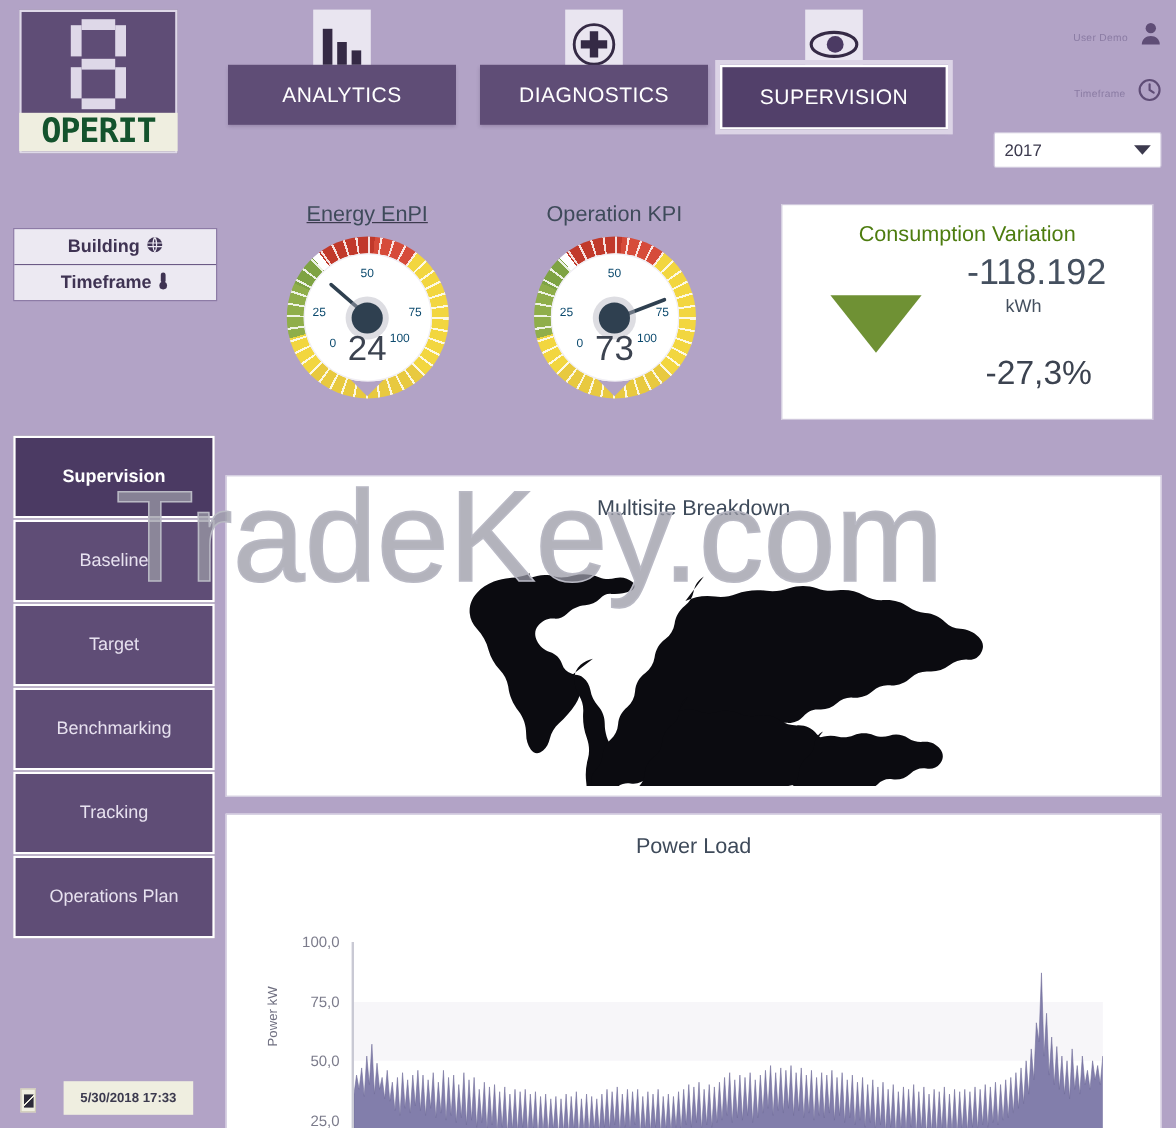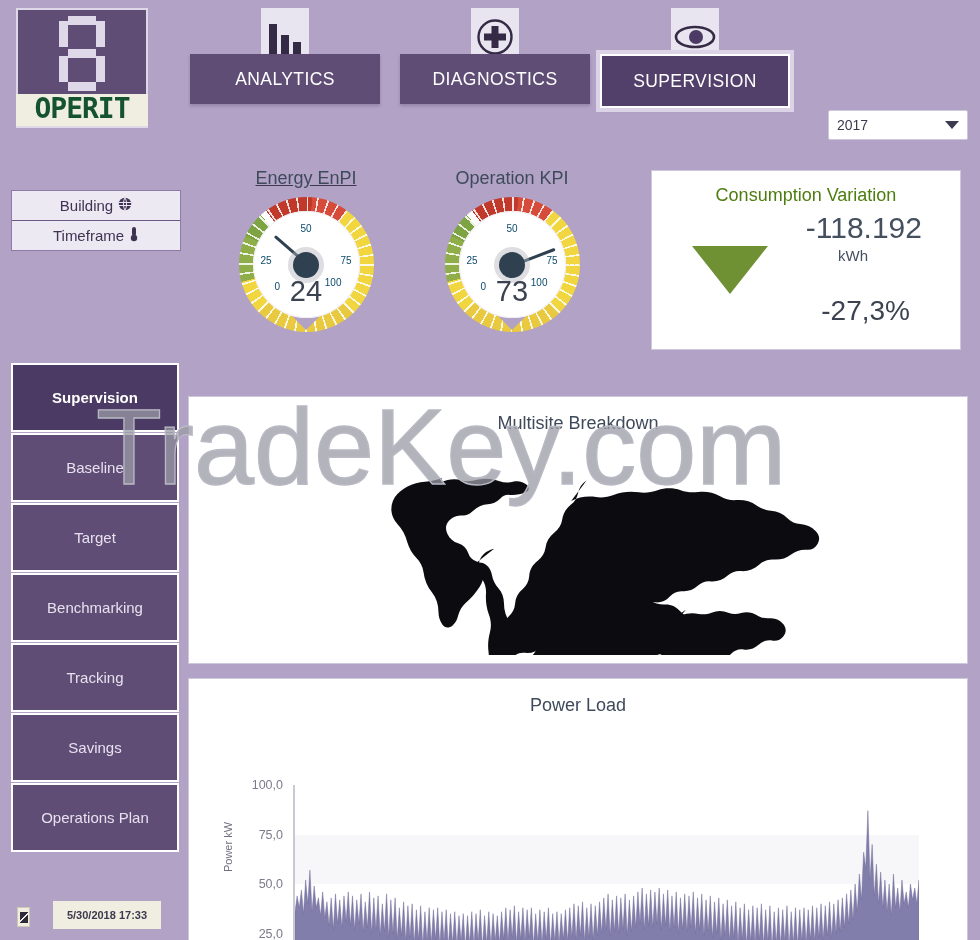--- a/index.html
+++ b/index.html
@@ -66,21 +66,21 @@
     font-size:14px;color:#3c3a4e;
   }
   .select .caret{margin-left:auto;width:0;height:0;border-left:7px solid transparent;
     border-right:7px solid transparent;border-top:8px solid #3c3a4e;}
 
   
   .filters{position:absolute;left:11px;top:190px;width:168px;border:1px solid #8d7ba6;}
   .filter{
     height:29px;background:#ece9f2;border-bottom:1px solid #6b5a85;
     display:flex;align-items:center;justify-content:center;gap:5px;
-    font-size:15px;font-weight:normal;color:#3f3353;
+    font-size:15px;font-weight:bold;color:#3f3353;
   }
   .filters .filter:last-child{border-bottom:none;}
 
   
   .gwrap{position:absolute;top:168px;}
   .gtitle{font-size:18px;color:#3e4a5a;text-align:center;margin-bottom:8px;}
   .gauge{position:relative;width:135px;height:135px;margin:0 auto;}
   .gauge .ring{
     position:absolute;inset:0;border-radius:50%;
     background:conic-gradient(from 135deg,
@@ -226,20 +226,40 @@
       <div class="ic">
         <svg width="42" height="30" viewBox="0 0 42 30">
           <ellipse cx="21" cy="15" rx="19" ry="10" fill="none" stroke="#352a45" stroke-width="2.6"></ellipse>
           <circle cx="22" cy="15" r="7" fill="#4b3a63"></circle>
         </svg>
       </div>
       <div class="btn">SUPERVISION</div>
     </div>
   </div>
 
+  <div class="userbox">
+    <div class="urow">
+      <span class="lab">User Demo</span>
+      <span>
+        <svg width="18" height="20" viewBox="0 0 18 20">
+            <circle cx="9" cy="5.5" r="4.3" fill="#5f4d76"></circle>
+        <path d="M1.5 19c0-4.3 3.4-7 7.5-7s7.5 2.7 7.5 7z" fill="#5f4d76"></path>
+          </svg>
+      </span>
+    </div>
+    <div class="urow">
+      <span class="lab">Timeframe</span>
+      <span>
+        <svg width="20" height="20" viewBox="0 0 20 20">
+            <circle cx="10" cy="10" r="8.3" fill="none" stroke="#5f4d76" stroke-width="1.8"></circle>
+        <path d="M10 5.2V10l3.4 2.2" fill="none" stroke="#5f4d76" stroke-width="1.8" stroke-linecap="round"></path>
+          </svg>
+      </span>
+    </div>
+  </div>
   <div class="select">
     <span>2017</span>
     <span class="caret"></span>
   </div>
 
   <div class="filters">
     <div class="filter">
       <span>Building</span>
       <span>
         <svg width="14" height="14" viewBox="0 0 14 14">
@@ -311,23 +331,20 @@
         <span>Baseline</span>
       </div>
     <div class="sitem">
         <span>Target</span>
       </div>
     <div class="sitem">
         <span>Benchmarking</span>
       </div>
     <div class="sitem">
         <span>Tracking</span>
-      </div>
-    <div class="sitem">
-        <span>Savings</span>
       </div>
     <div class="sitem">
         <span>Operations Plan</span>
       </div>
     <div class="smallicon"></div>
     <div class="datebadge">5/30/2018  17:33</div>
   </div>
 
   <div class="panel" id="panel-map">
     <div class="ptitle">Multisite Breakdown</div>

